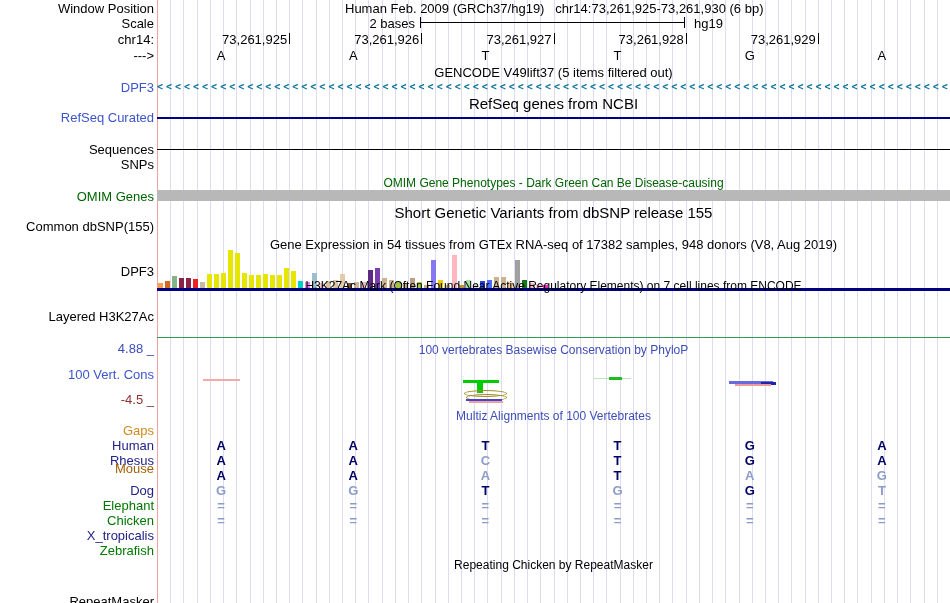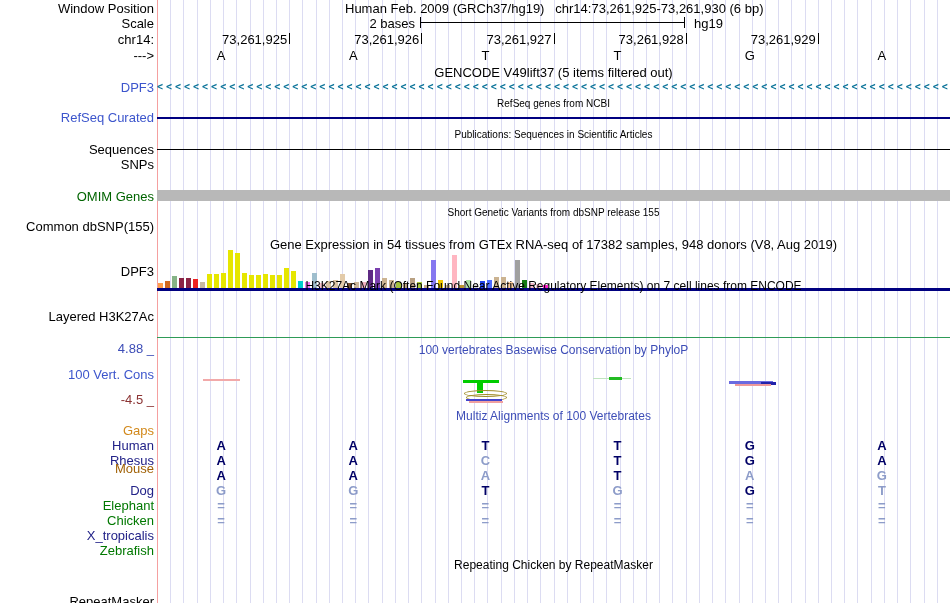--- a/index.html
+++ b/index.html
@@ -3,21 +3,21 @@
 <meta charset="utf-8">
 <style>
   body{margin:0;background:#fff}
   #browser{position:relative;width:950px;height:603px;background:#fff;overflow:hidden;
            font-family:"Liberation Sans",sans-serif;color:#000}
   .abs{position:absolute;white-space:nowrap}
   .lbl{position:absolute;left:0;width:154px;text-align:right;font-size:13px;line-height:13px;white-space:nowrap;color:#000}
   .ttl{position:absolute;left:157px;width:793px;text-align:center;white-space:nowrap}
   .t13{font-size:13px;line-height:13px}
   .t12{font-size:12px;line-height:12px}
-  .t11{font-size:10px;line-height:11px}
+  .t11{font-size:15px;line-height:11px}
   .blue{color:#3d4db7}
   .lblue{color:#3c55cc}
   .green{color:#006400}
   .minred{color:#8b3333}
   .vgrid{position:absolute;top:0;height:603px;width:1px;background:#dcdcf2}
   .coord{position:absolute;top:33px;text-align:right;font-size:13px;line-height:13px;white-space:nowrap}
   .ctick{position:absolute;top:33px;width:1px;height:11px;background:#000}
   .base{position:absolute;width:20px;text-align:center;font-size:13px;line-height:13px;white-space:nowrap}
   .hline{position:absolute}
   .vtick{position:absolute;width:1px;background:#000}
@@ -129,26 +129,26 @@
     </div>
 
   <div class="ttl t13" style="top:66px">GENCODE V49lift37 (5 items filtered out)</div>
   <div class="lbl lblue" style="top:81px">DPF3</div>
   <div id="chevrons" style="color: rgb(10, 115, 153);">&lt;&lt;&lt;&lt;&lt;&lt;&lt;&lt;&lt;&lt;&lt;&lt;&lt;&lt;&lt;&lt;&lt;&lt;&lt;&lt;&lt;&lt;&lt;&lt;&lt;&lt;&lt;&lt;&lt;&lt;&lt;&lt;&lt;&lt;&lt;&lt;&lt;&lt;&lt;&lt;&lt;&lt;&lt;&lt;&lt;&lt;&lt;&lt;&lt;&lt;&lt;&lt;&lt;&lt;&lt;&lt;&lt;&lt;&lt;&lt;&lt;&lt;&lt;&lt;&lt;&lt;&lt;&lt;&lt;&lt;&lt;&lt;&lt;&lt;&lt;&lt;&lt;&lt;&lt;&lt;&lt;&lt;&lt;&lt;&lt;&lt;&lt;&lt;</div>
 
   <div class="ttl t11" style="top:98px">RefSeq genes from NCBI</div>
   <div class="lbl lblue" style="top:111px">RefSeq Curated</div>
   <div class="hline" style="top:117px;left:157px;width:793px;height:2px;background:#000080"></div>
 
-  <div class="ttl t11" style="top:129px">Publications: Sequences in Scientific Articles</div>
   <div class="lbl" style="top:143px">Sequences</div>
   <div class="hline" style="top:149px;left:157px;width:793px;height:1px;background:#000"></div>
 
   <div class="lbl" style="top:158px">SNPs</div>
 
+  <div class="ttl t12 green" style="top:177px">OMIM Gene Phenotypes - Dark Green Can Be Disease-causing</div>
   <div class="lbl green" style="top:190px">OMIM Genes</div>
   <div class="hline" style="top:190px;left:157px;width:793px;height:11px;background:#b8b8b8"></div>
 
   <div class="ttl t11" style="top:207px">Short Genetic Variants from dbSNP release 155</div>
   <div class="lbl" style="top:220px">Common dbSNP(155)</div>
 
   <div class="ttl t13" style="top:238px">Gene Expression in 54 tissues from GTEx RNA-seq of 17382 samples, 948 donors (V8, Aug 2019)</div>
   <div class="lbl" style="top:265px">DPF3</div>
   <div id="bars">
       <div style="position: absolute; bottom: 0px; left: 1px; width: 5px; height: 5px; background: rgb(255, 158, 74);"></div>

